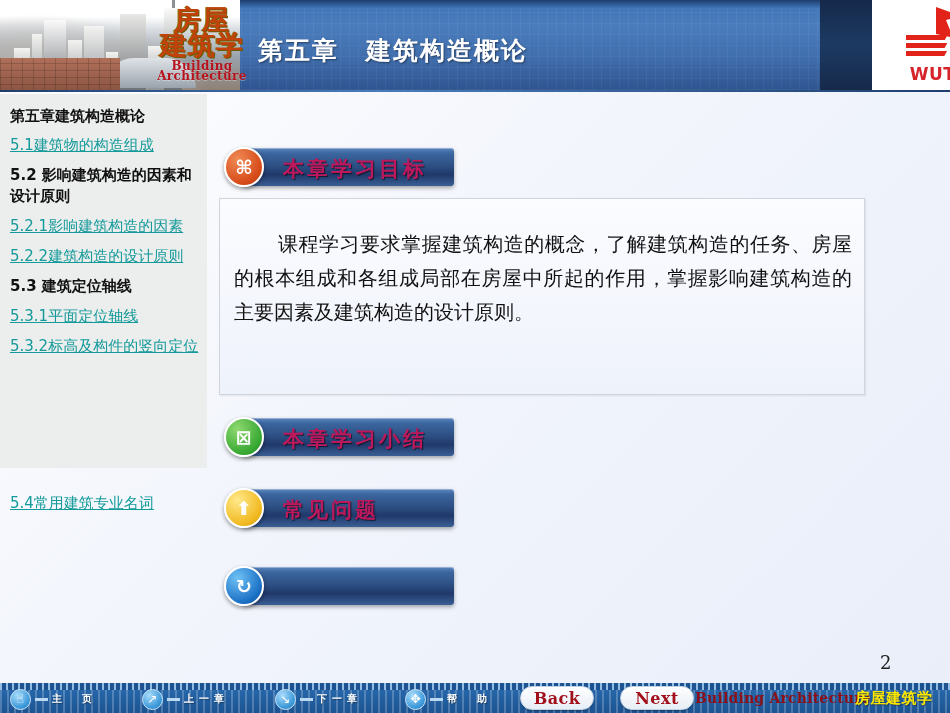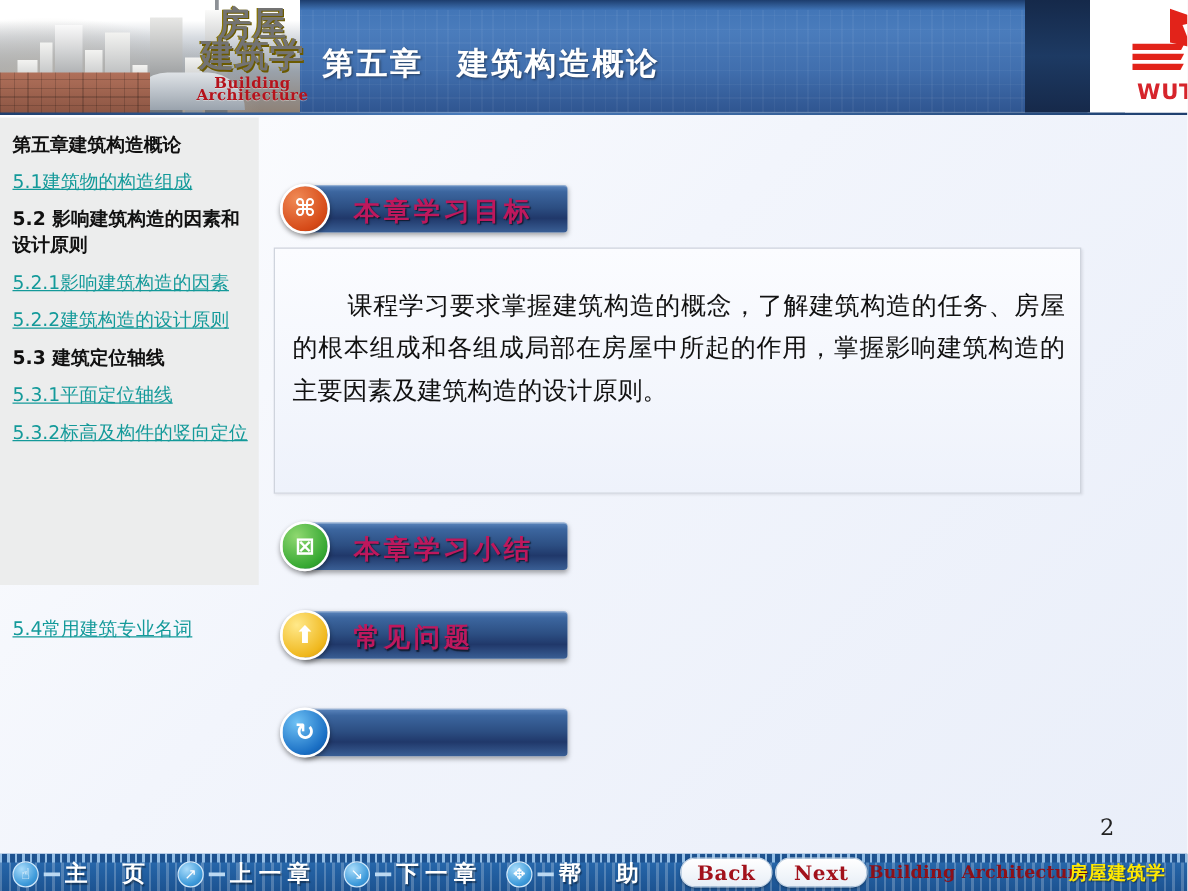--- a/index.html
+++ b/index.html
@@ -61,21 +61,21 @@
     position:absolute; left:104px; bottom:4px; width:92px; height:30px; border-radius:46px 46px 0 0;
     background:linear-gradient(180deg,#dfe3e7,#9aa3ad);
   }
 
   .logo-box {
     position: absolute; left: 150px; top: 6px; width: 104px; height: 82px;
     text-align: center; line-height: 1; z-index: 5;
   }
   .logo-cn {
     font-family: "DejaVu Sans", sans-serif; font-weight: 700;
-    font-size: 27px; color: #737373; letter-spacing: 1px;
+    font-size: 27px; color: #c2410c; letter-spacing: 1px;
     text-shadow: 1px 1px 0 #6b5a00, -1px 0 0 #8a7500;
   }
   .logo-cn .l2 { display:block; margin-top:-2px; }
   .logo-en {
     font-family: "DejaVu Serif", serif; font-weight: 700;
     font-size: 12px; color: #b5121b; letter-spacing: .4px; margin-top: 2px;
     text-shadow: 0 1px 0 rgba(255,255,255,.35);
   }
   .logo-en .e2 { display:block; margin-top:-2px; }
 
@@ -187,21 +187,21 @@
   }
   .nav-circle {
     width: 21px; height: 21px; border-radius: 50%;
     background: radial-gradient(circle at 34% 28%, #a9dcfb, #3d9ada 65%, #2a77b8);
     border: 1px solid #cfe8fb;
     display: flex; align-items: center; justify-content: center;
     color: #fff; font-size: 12px; line-height: 1;
   }
   .nav-dash { width: 13px; height: 3px; background: #bcd9f2; margin: 0 4px; }
   .nav-text {
-    font-family: Liberation Mono, monospace; font-size: 18px; font-weight: 700;
+    font-family: Liberation Mono, monospace; font-size: 10px; font-weight: 700;
     color: #ffffff; letter-spacing: 5px; text-shadow: 1px 1px 1px rgba(0,0,0,.4);
   }
   .btn-pill {
     position: absolute; top: 3px; height: 24px; border-radius: 13px;
     background: linear-gradient(180deg,#ffffff,#e7eef6);
     border: 1px solid #c3d3e4; box-shadow: 0 1px 2px rgba(0,0,0,.3);
     display: flex; align-items: center; justify-content: center; cursor: pointer;
   }
   .btn-pill span {
     font-family: "DejaVu Serif", serif; font-weight: 700; font-size: 16px;
@@ -344,21 +344,21 @@
   </div>
 
   <div class="nav-item" style="left:405px;">
     <div class="nav-circle">
       <span>✥</span>
     </div>
     <div class="nav-dash"></div>
     <div class="nav-text">帮　助</div>
   </div>
 
-  <div class="btn-pill" style="left:544px; width:74px;">
+  <div class="btn-pill" style="left:520px; width:74px;">
     <span>Back</span>
   </div>
   <div class="btn-pill" style="left:620px; width:74px;">
     <span>Next</span>
   </div>
 
   <div id="footer-en">Building Architecture</div>
   <div id="footer-cn">房屋建筑学</div>
 </div>
 

